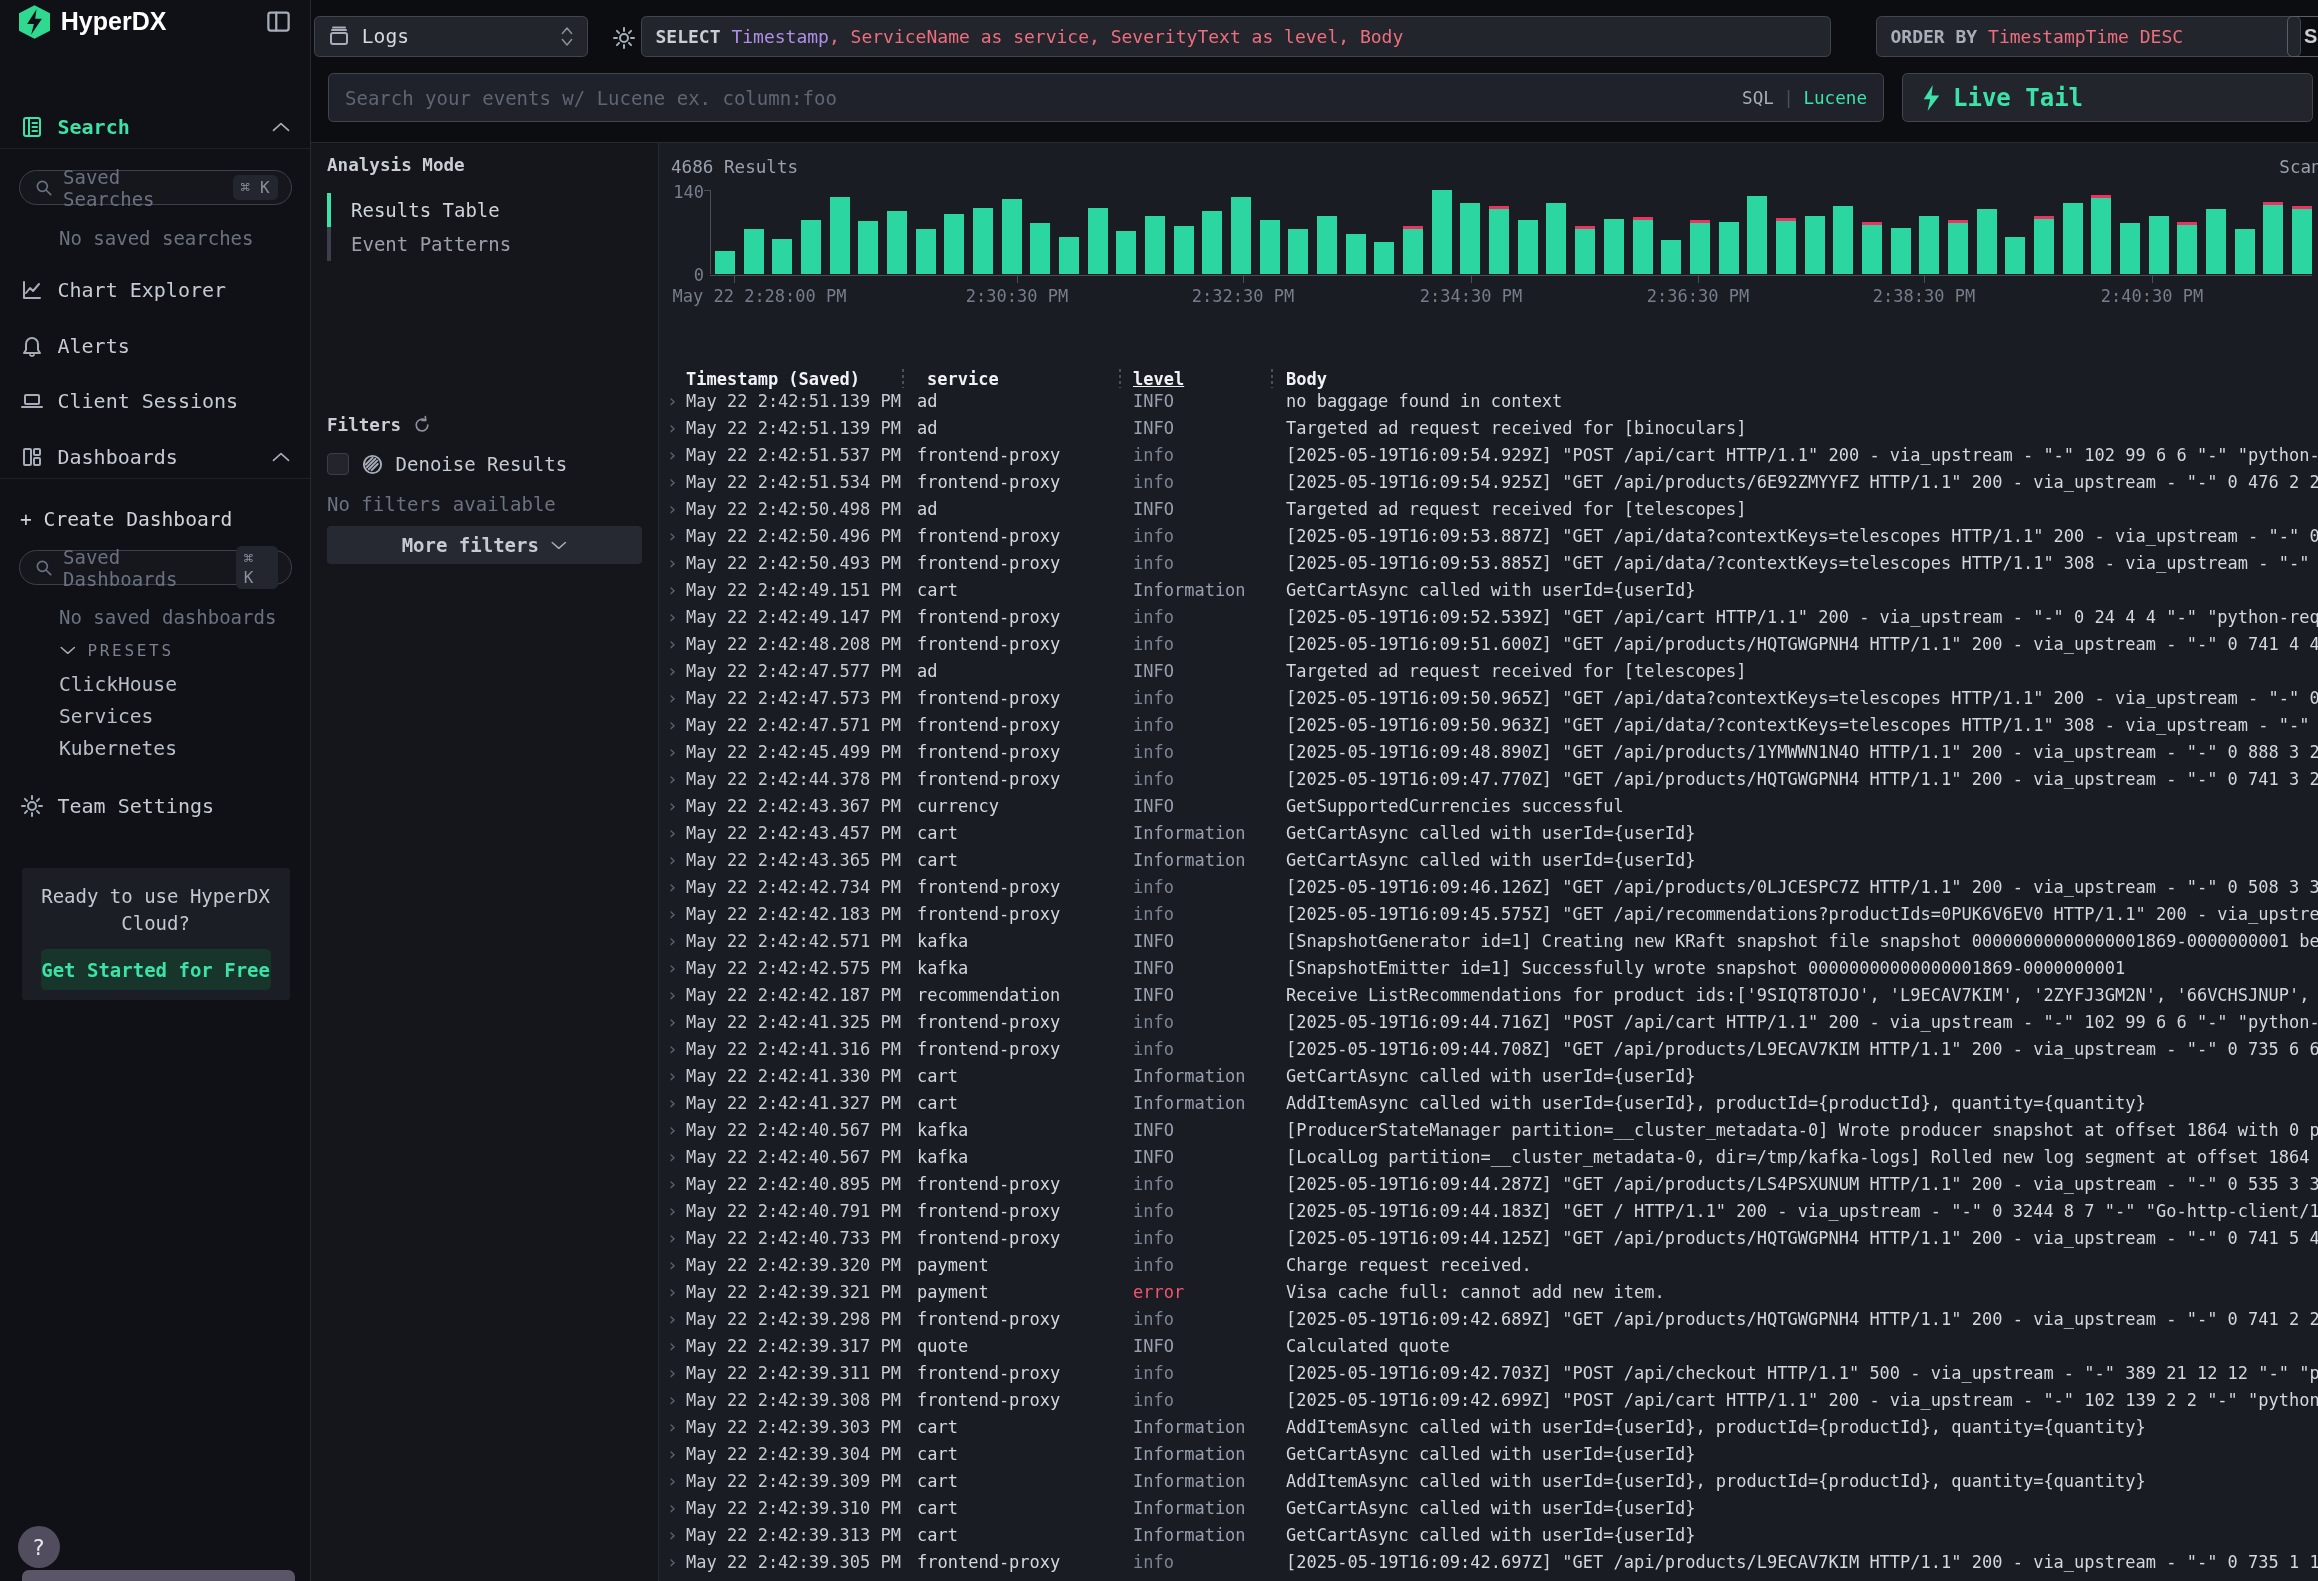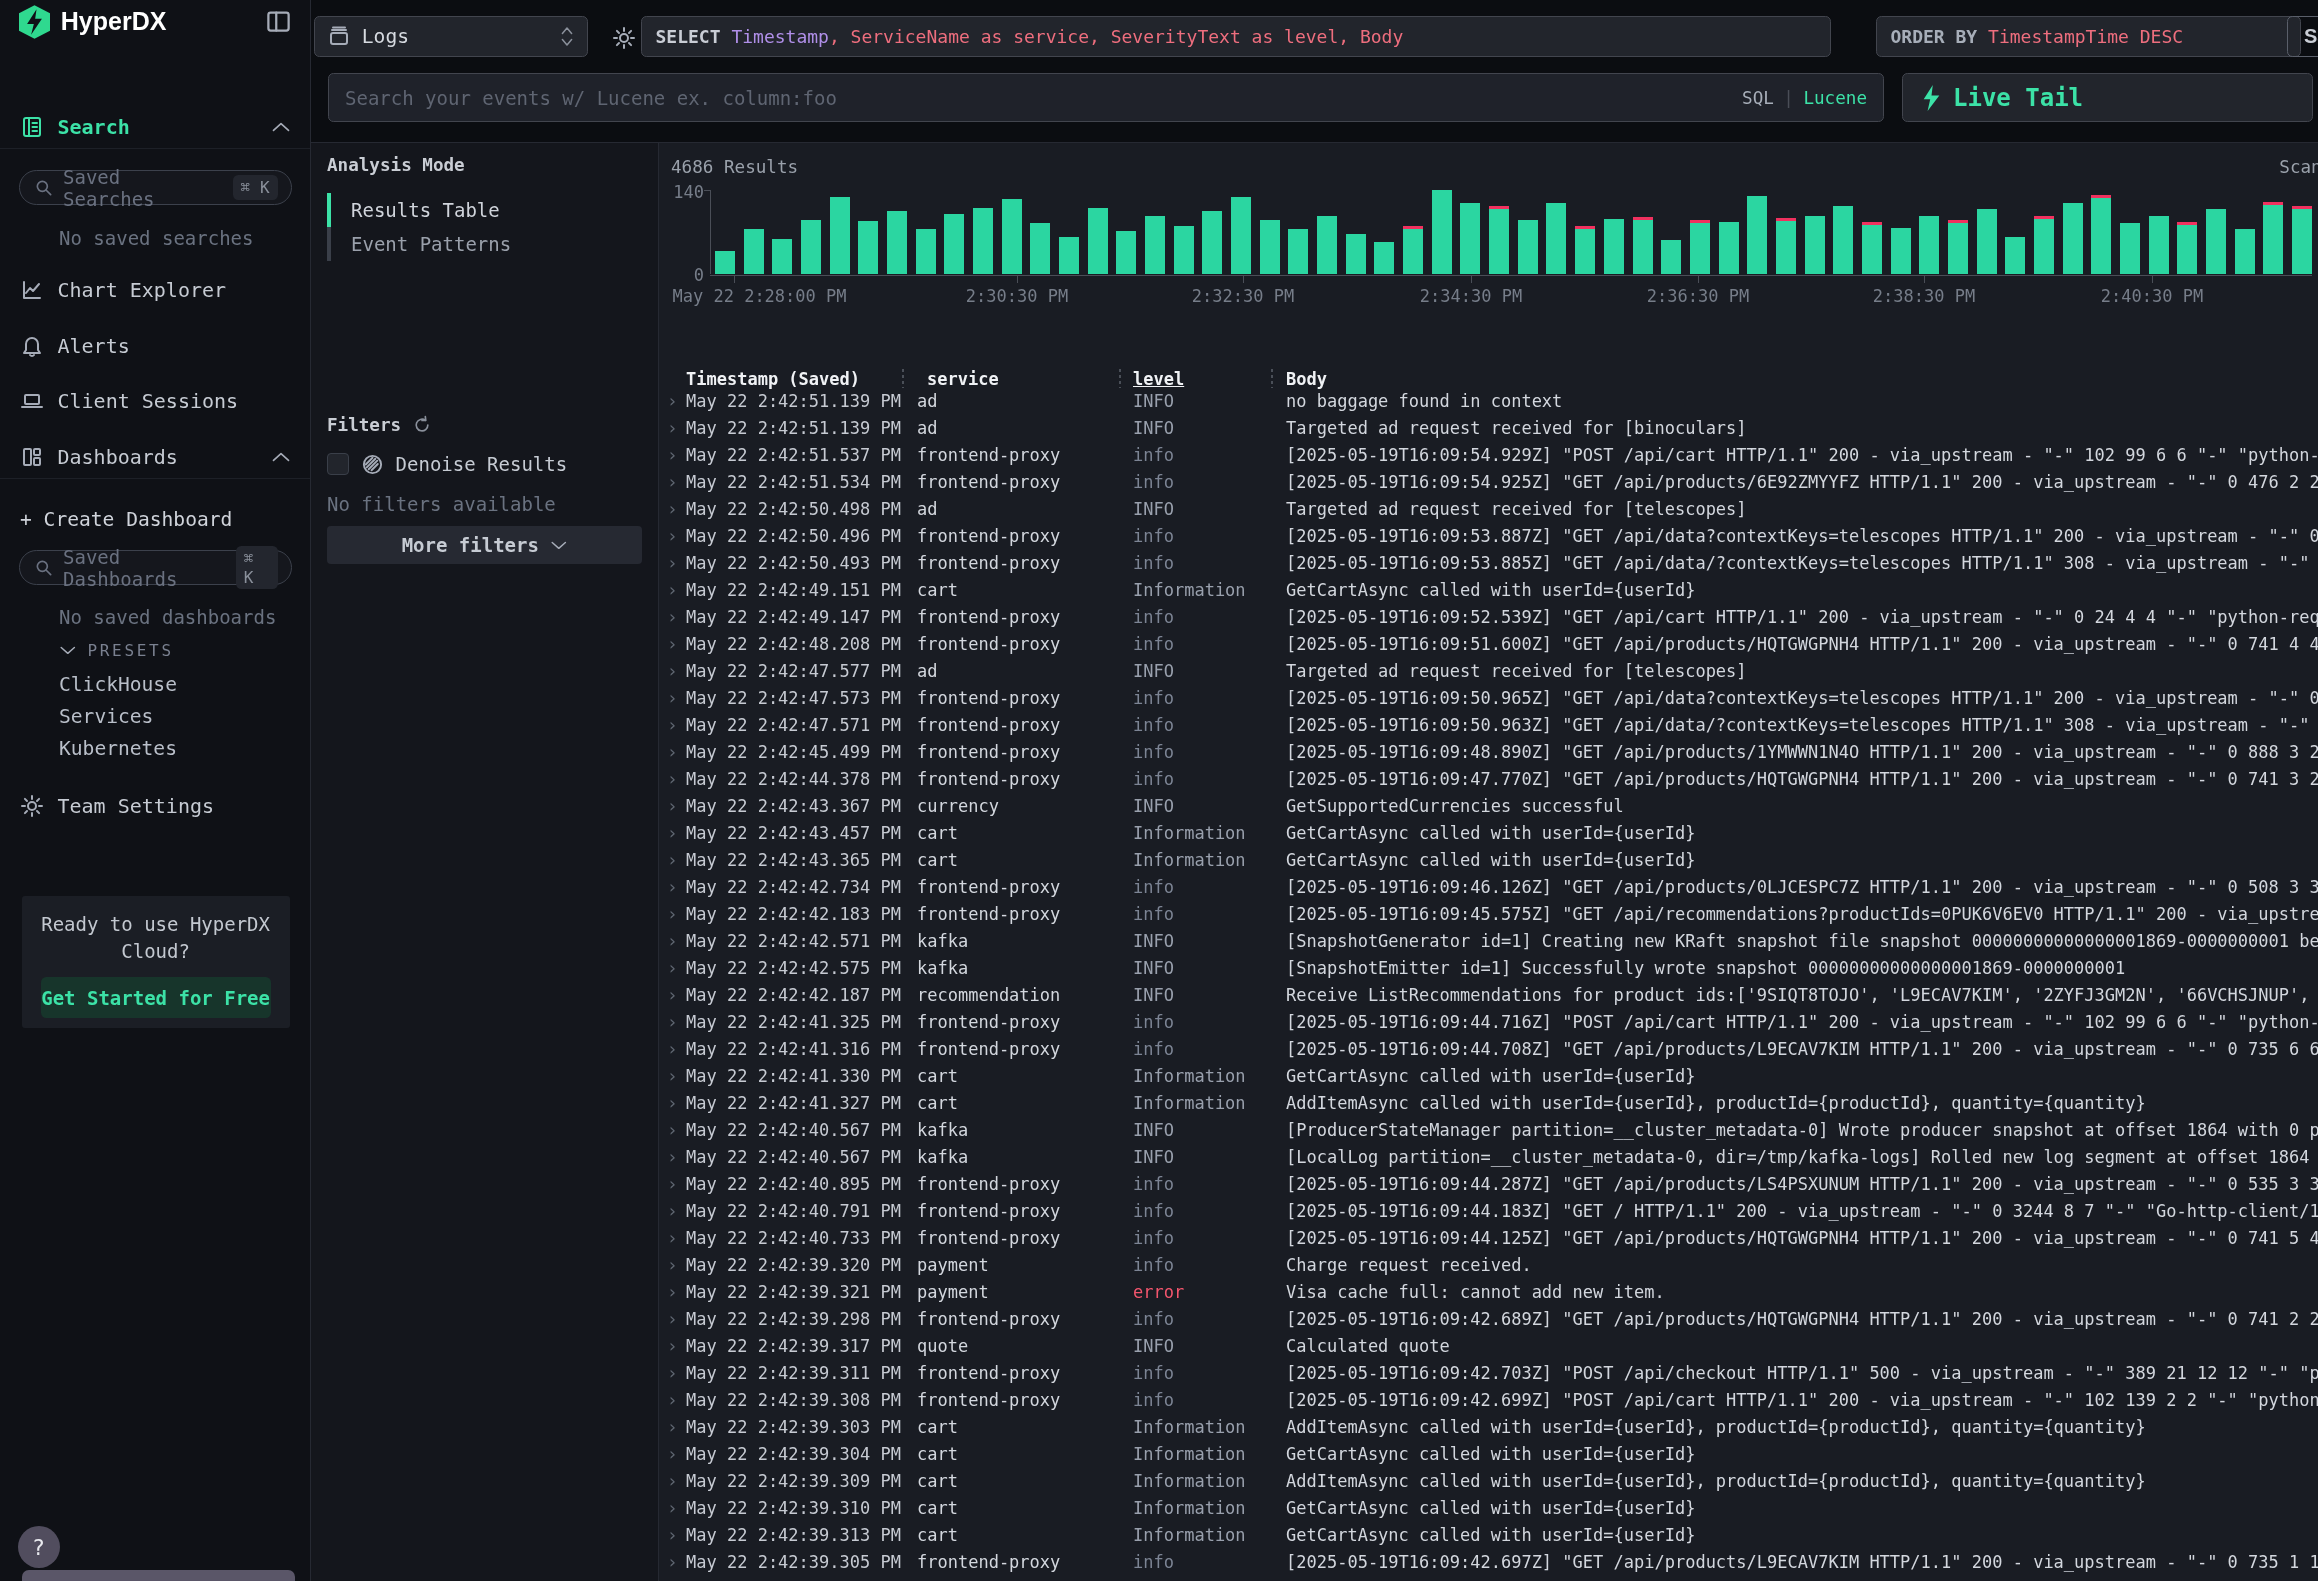--- a/index.html
+++ b/index.html
@@ -48,21 +48,21 @@
   .side-item{position:absolute; left:0; width:311px; height:43px; display:flex; align-items:center; padding:0 20px; gap:13.5px; font-size:20px; color:#c6cbd3; cursor:pointer;}
   .side-item .chev{margin-left:auto;}
   #item-search{top:105px; color:var(--accent); font-weight:bold;}
   .divider{position:absolute; left:0; width:310px; height:0; border-top:1.4px solid #1d2027;}
   .pill{position:absolute; left:19px; width:273px; height:35px; border:1.4px solid #3c414c; border-radius:19px; background:#15171d; display:flex; align-items:center; padding:0 13.5px; gap:9.5px;}
   .pill .ph{color:#6a7180; font-size:19px;}
   .pill .kbd{margin-left:auto; background:#23262e; border-radius:5.4px; padding:2.7px 8px; font-size:16px; color:#8a909b;}
   .side-note{position:absolute; left:59px; font-size:19px; color:#6a7280;}
   #presets-row{position:absolute; left:59px; display:flex; gap:10.8px; align-items:center; font-size:16px; letter-spacing:2.7px; color:#7a8190;}
   .preset-item{position:absolute; left:59px; font-size:19.6px; color:#b9bfc9; cursor:pointer;}
-  #cloud-card{position:absolute; left:21.6px; top:896px; width:268px; height:132px; background:#1b1e25; border-radius:3px; text-align:center; padding-top:15px;}
+  #cloud-card{position:absolute; left:21.6px; top:868px; width:268px; height:132px; background:#1b1e25; border-radius:3px; text-align:center; padding-top:15px;}
   #cloud-card .q{font-size:19px; color:#c3c8d0; line-height:27px;}
   #get-started-btn{margin:12px auto 0; width:230px; height:41px; background:#17352b; border-radius:5.4px; color:var(--accent); font-weight:bold; font-size:19px; display:flex; align-items:center; justify-content:center; cursor:pointer;}
   #help-btn{position:absolute; left:17.6px; top:1526px; width:42px; height:42px; border-radius:50%; background:#514d5e; color:#e8e9ee; font-size:21.6px; display:flex; align-items:center; justify-content:center;}
   #bottom-popover{position:absolute; left:22px; top:1570px; width:273px; height:20px; background:#5a5668; border-radius:6.8px 6.8px 0 0;}
 
   
   #filter-panel{left:311px; top:142px; width:348px; height:1440px; background:var(--bg-mid); border-right:1.4px solid var(--border); border-top:1.4px solid var(--border);}
   #filter-panel .h{position:absolute; left:16px; font-size:17.6px; font-weight:bold; color:#c9cdd4;}
   .amode-row{position:absolute; left:16px; width:311px; height:34px; display:flex; align-items:center; font-size:19px; color:#9aa0ab; padding-left:24px; cursor:pointer;}
   .amode-rail{position:absolute; left:16px; width:4px; height:34px; background:#3a3f49;}

